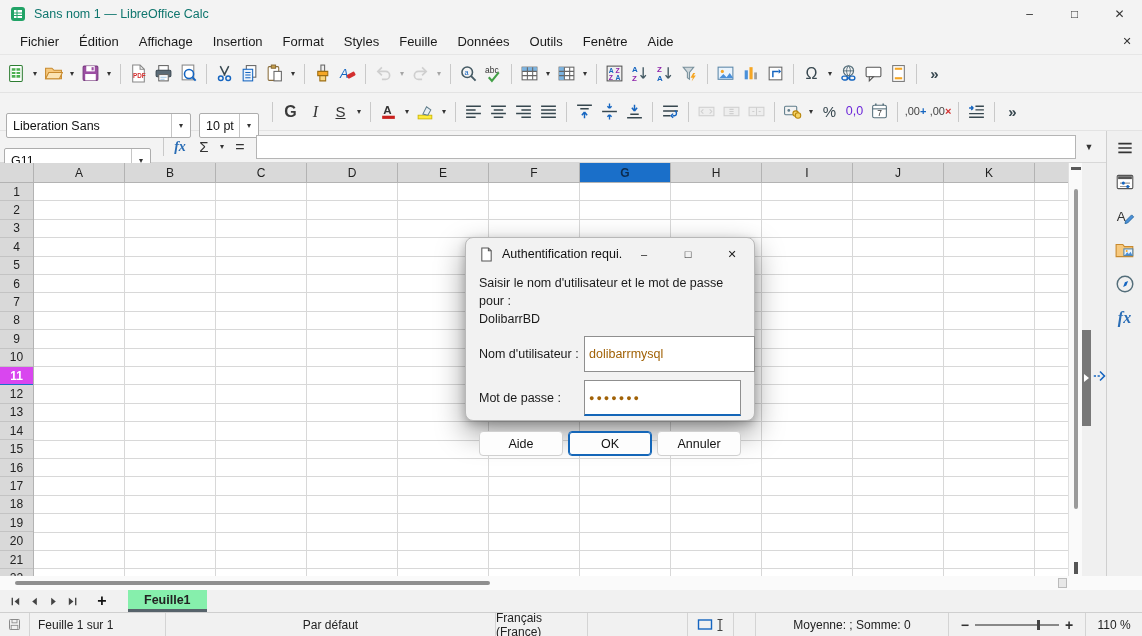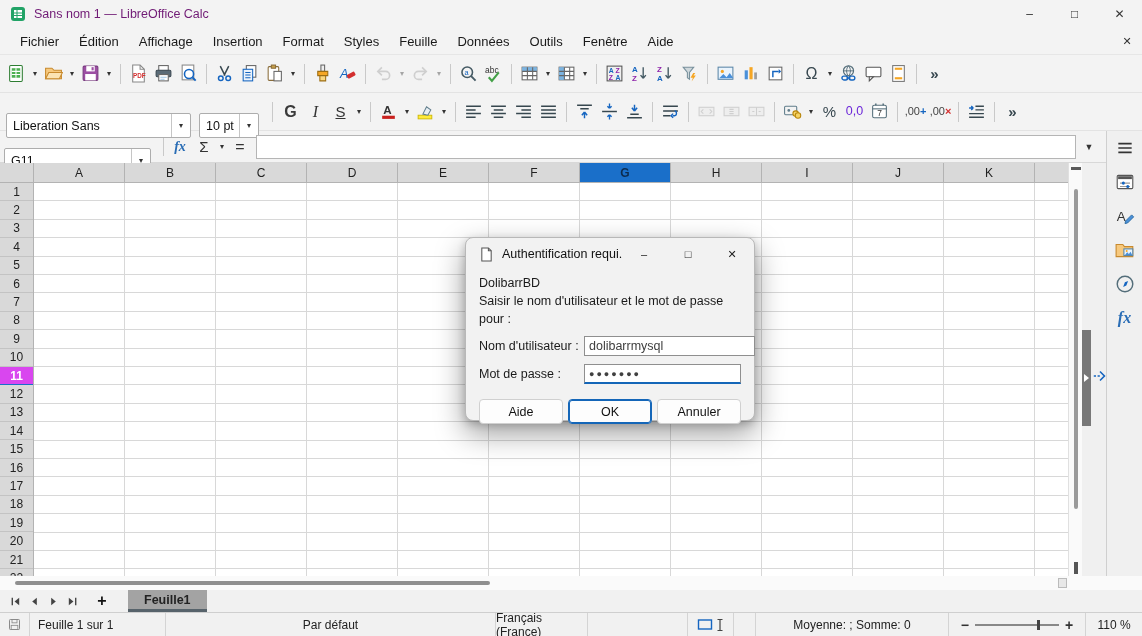--- a/index.html
+++ b/index.html
@@ -2,21 +2,21 @@
 <html><head>
 <meta charset="utf-8">
 <style>
   * { margin:0; padding:0; box-sizing:border-box; user-select:none; }
   html,body { width:1142px; height:636px; overflow:hidden; }
   body { font-family:"Liberation Sans", sans-serif; background:#f1f1f1; color:#222; position:relative; font-size:13px; }
 
   
   .titlebar { height:28px; background:#f3f3f3; display:flex; align-items:center; padding-left:10px; }
   .appicon { width:16px; height:16px; margin-right:8px; display:inline-flex; }
-  .title-text { font-size:12.5px; color:#701a75; }
+  .title-text { font-size:12.5px; color:#0f766e; }
   .wincontrols { margin-left:auto; display:flex; height:100%; }
   .winbtn { width:45px; height:100%; display:flex; align-items:center; justify-content:center; font-size:12px; color:#333; }
 
   
   .menubar { height:27px; background:#f3f3f3; display:flex; align-items:center; padding-left:10px; border-bottom:1px solid #e6e6e6; }
   .menu-item { padding:4px 10px; font-size:13px; color:#1a1a1a; border-radius:4px; }
   .menu-close { margin-left:auto; width:30px; text-align:center; font-size:11px; color:#333; }
 
   
   .toolbar { height:38px; background:#f3f3f3; display:flex; align-items:center; padding-left:4px; border-bottom:1px solid #e3e3e3; }
@@ -89,21 +89,21 @@
   .hscroll { position:absolute; top:576px; left:0; width:1142px; height:14px; background:#fafafa; }
   .hs-thumb { position:absolute; left:15px; top:5px; width:475px; height:4px; background:#8f8f8f; border-radius:2px; }
   .hs-corner { position:absolute; left:1058px; top:2px; width:9px; height:10px; background:#e8e8e8; border:1px solid #bbb; }
 
   
   .tabbar { position:absolute; top:590px; left:0; width:1142px; height:22px; background:#f1f1f1; display:flex; align-items:center; padding-left:6px; }
   .navbtn { width:19px; height:18px; display:flex; align-items:center; justify-content:center; }
   .navbtn svg { width:11px; height:11px; }
   .addsheet { width:24px; height:18px; display:flex; align-items:center; justify-content:center; font-size:16px; font-weight:bold; color:#111; margin-left:8px; }
   .tab { margin-left:14px; height:22px; padding:0 16px; display:flex; align-items:center; font-size:12.5px; }
-  .tab.active { background:#a3a3a3; font-weight:bold; border-bottom:3px solid #57636b; }
+  .tab.active { background:#86efac; font-weight:bold; border-bottom:3px solid #57636b; }
 
   
   .statusbar { position:absolute; top:612px; left:0; width:1142px; height:24px; background:#f1f1f1; border-top:1px solid #cfcfcf; display:flex; align-items:center; font-size:12px; color:#222; }
   .st { height:100%; display:flex; align-items:center; border-right:1px solid #d4d4d4; }
   .st:last-child { border-right:none; }
   .st-icon { width:30px; justify-content:center; }
   .st-icon svg { width:15px; height:15px; }
   .st-pos { width:136px; padding-left:8px; }
   .st-style { width:330px; justify-content:center; }
   .st-lang { width:92px; justify-content:center; }
@@ -120,21 +120,21 @@
   
   .dialog { position:absolute; left:465px; top:237px; width:290px; height:184px; background:#f2f2f2; border-radius:8px; border:1px solid #b8b8b8; box-shadow:0 12px 30px rgba(0,0,0,.4), 0 3px 8px rgba(0,0,0,.2); z-index:50; }
   .dlg-title { height:32px; display:flex; align-items:center; padding-left:13px; }
   .dlg-ticon { width:15px; height:15px; margin-right:8px; }
   .dlg-tname { font-size:12.5px; color:#111; flex:1; white-space:nowrap; overflow:hidden; }
   .dlg-ctl { width:44px; height:22px; display:flex; align-items:center; justify-content:center; font-size:11px; color:#222; }
   .dlg-body { padding:4px 13px 0 13px; font-size:12.5px; color:#1a1a1a; }
   .dlg-msg { line-height:18px; }
   .dlg-row { display:flex; align-items:center; margin-top:8px; }
   .dlg-label { width:105px; flex:0 0 105px; }
-  .dlg-input { flex:1; height:20px; background:#fff; border:1px solid #8f8f8f; font-family:"Liberation Sans",sans-serif; font-size:12.5px; padding:0 4px; color:#404040; }
+  .dlg-input { flex:1; height:36px; background:#fff; border:1px solid #8f8f8f; font-family:"Liberation Sans",sans-serif; font-size:12.5px; padding:0 4px; color:#a16207; }
   .dlg-input.pw { font-size:9px; letter-spacing:2px; font-weight:bold; border-bottom:2px solid #1466b8; }
   .dlg-buttons { display:flex; justify-content:space-between; margin-top:15px; }
   .dlg-btn { width:84px; height:25px; background:#fdfdfd; border:1px solid #d0d0d0; border-radius:4px; display:flex; align-items:center; justify-content:center; font-size:12.5px; color:#111; }
   .dlg-btn.default { border:1px solid #1466b8; box-shadow:inset 0 0 0 1px #1466b8; }
 </style>
 </head>
 <body>
 
 <div class="titlebar">
   <span class="appicon">
@@ -824,22 +824,22 @@
     <svg class="dlg-ticon" viewBox="0 0 16 16">
         <path d="M3 1h7l3 3v11H3z" fill="#fff" stroke="#555" stroke-width="1.1"></path>
         <path d="M10 1v3h3" fill="none" stroke="#555" stroke-width="1.1"></path>
       </svg>
     <span class="dlg-tname">Authentification requi...</span>
     <span class="dlg-ctl">–</span>
     <span class="dlg-ctl">□</span>
     <span class="dlg-ctl">✕</span>
   </div>
   <div class="dlg-body">
+    <div class="dlg-msg">Saisir le nom d'utilisateur et le mot de passe pour :</div>
     <div class="dlg-msg">DolibarrBD</div>
-    <div class="dlg-msg">Saisir le nom d'utilisateur et le mot de passe pour :</div>
     <div class="dlg-row">
       <span class="dlg-label">Nom d'utilisateur :</span>
       <input class="dlg-input" readonly="" value="dolibarrmysql" style="">
     </div>
     <div class="dlg-row">
       <span class="dlg-label">Mot de passe :</span>
       <input class="dlg-input pw" readonly="" value="●●●●●●●" style="">
     </div>
     <div class="dlg-buttons">
       <span class="dlg-btn">Aide</span>

